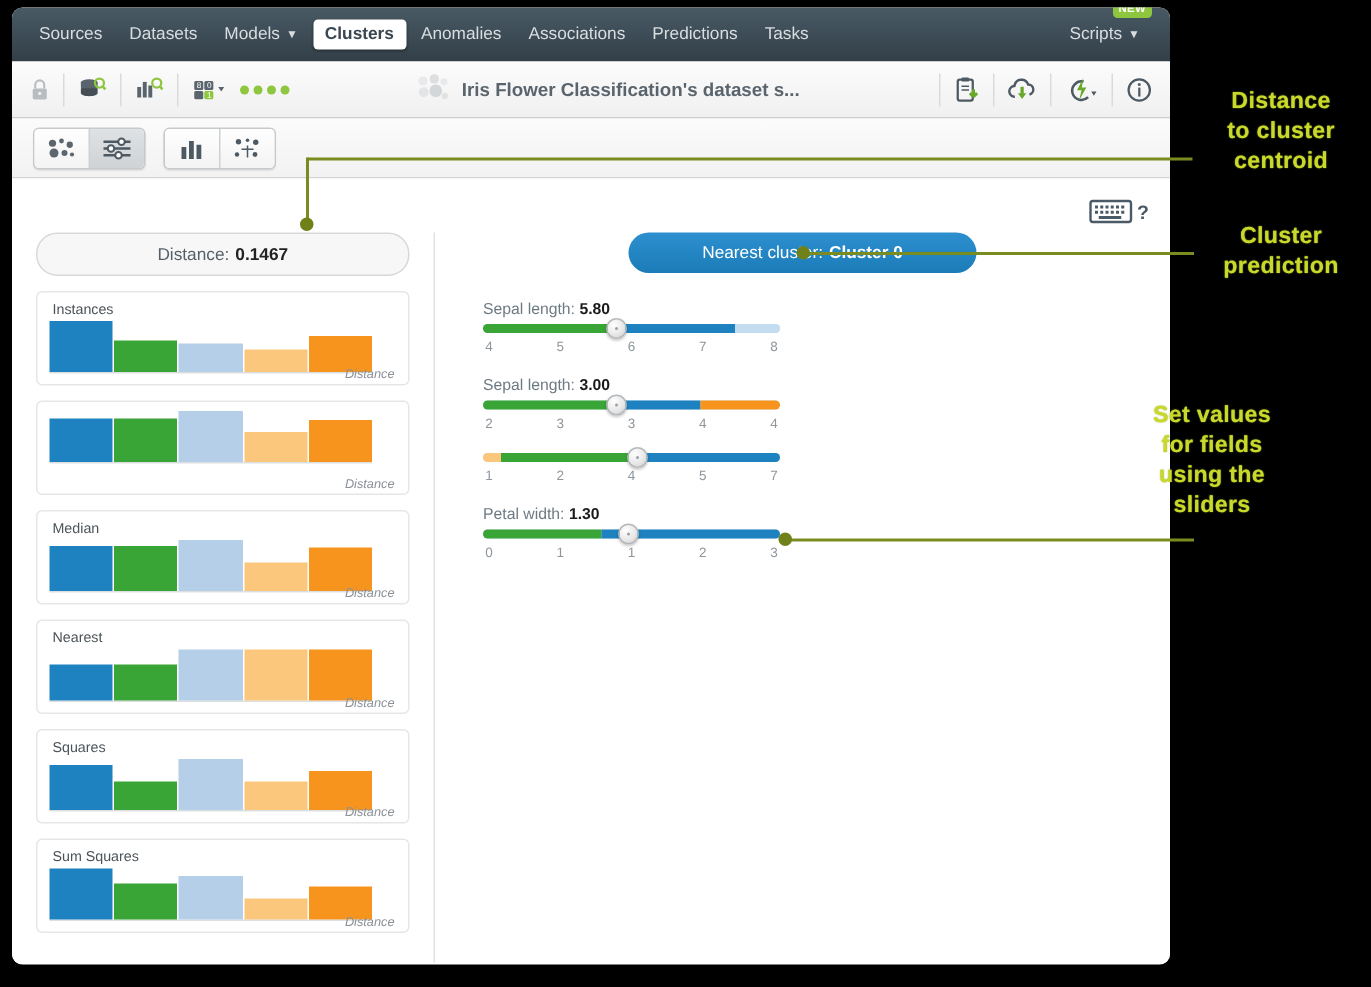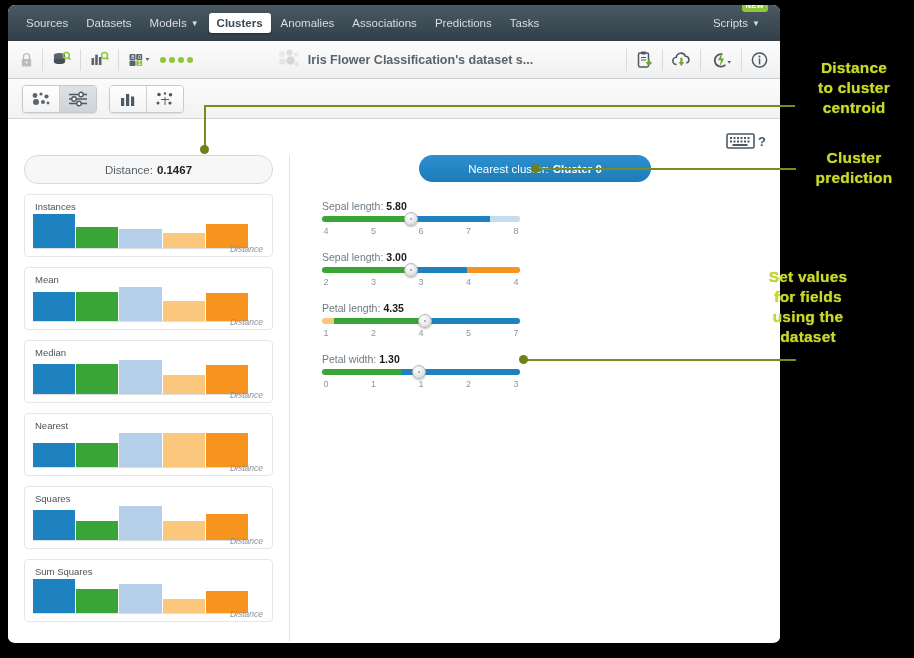--- a/index.html
+++ b/index.html
@@ -560,21 +560,20 @@
               <div class="bar" style="height:100%;background:#1f82c0"></div>
               <div class="bar" style="height:62%;background:#3aa537"></div>
               <div class="bar" style="height:55%;background:#b6cfe8"></div>
               <div class="bar" style="height:45%;background:#fbc77d"></div>
               <div class="bar" style="height:72%;background:#f7941e"></div>
             </div>
             <div class="axis-lbl">Distance</div>
           </div>
 
           <div class="card">
-            <div class="card-title">Mean</div>
             <div class="bars">
               <div class="bar" style="height:85%;background:#1f82c0"></div>
               <div class="bar" style="height:85%;background:#3aa537"></div>
               <div class="bar" style="height:100%;background:#b6cfe8"></div>
               <div class="bar" style="height:58%;background:#fbc77d"></div>
               <div class="bar" style="height:82%;background:#f7941e"></div>
             </div>
             <div class="axis-lbl">Distance</div>
           </div>
 
@@ -667,23 +666,20 @@
               <div class="ticks">
                 <span style="left:2%">2</span>
                 <span style="left:26%">3</span>
                 <span style="left:50%">3</span>
                 <span style="left:74%">4</span>
                 <span style="left:98%">4</span>
               </div>
             </div>
 
             <div class="slider-block">
-              <div class="sl-label">
-                <span>Petal length:</span><b>4.35</b>
-              </div>
               <div class="track">
                 <div class="seg first" style="left:0%;width:6%;background:#fbc77d"></div>
                 <div class="seg" style="left:6%;width:44%;background:#3aa537"></div>
                 <div class="seg last" style="left:50%;width:50%;background:#1f82c0"></div>
                 <div class="thumb" style="left:calc(52% - 7px)"></div>
               </div>
               <div class="ticks">
                 <span style="left:2%">1</span>
                 <span style="left:26%">2</span>
                 <span style="left:50%">4</span>
@@ -732,16 +728,16 @@
     <div>Cluster</div>
     <div>prediction</div>
   </div>
 
   <div class="leader" style="left:524px;top:359px;width:272px;"></div>
   <div class="dot" style="left:519px;top:355px;"></div>
   <div class="anno" style="left:752px;top:267px;width:112px;">
     <div>Set values</div>
     <div>for fields</div>
     <div>using the</div>
-    <div>dataset</div>
+    <div>sliders</div>
   </div>
 
 </div>
 
 </body></html>

